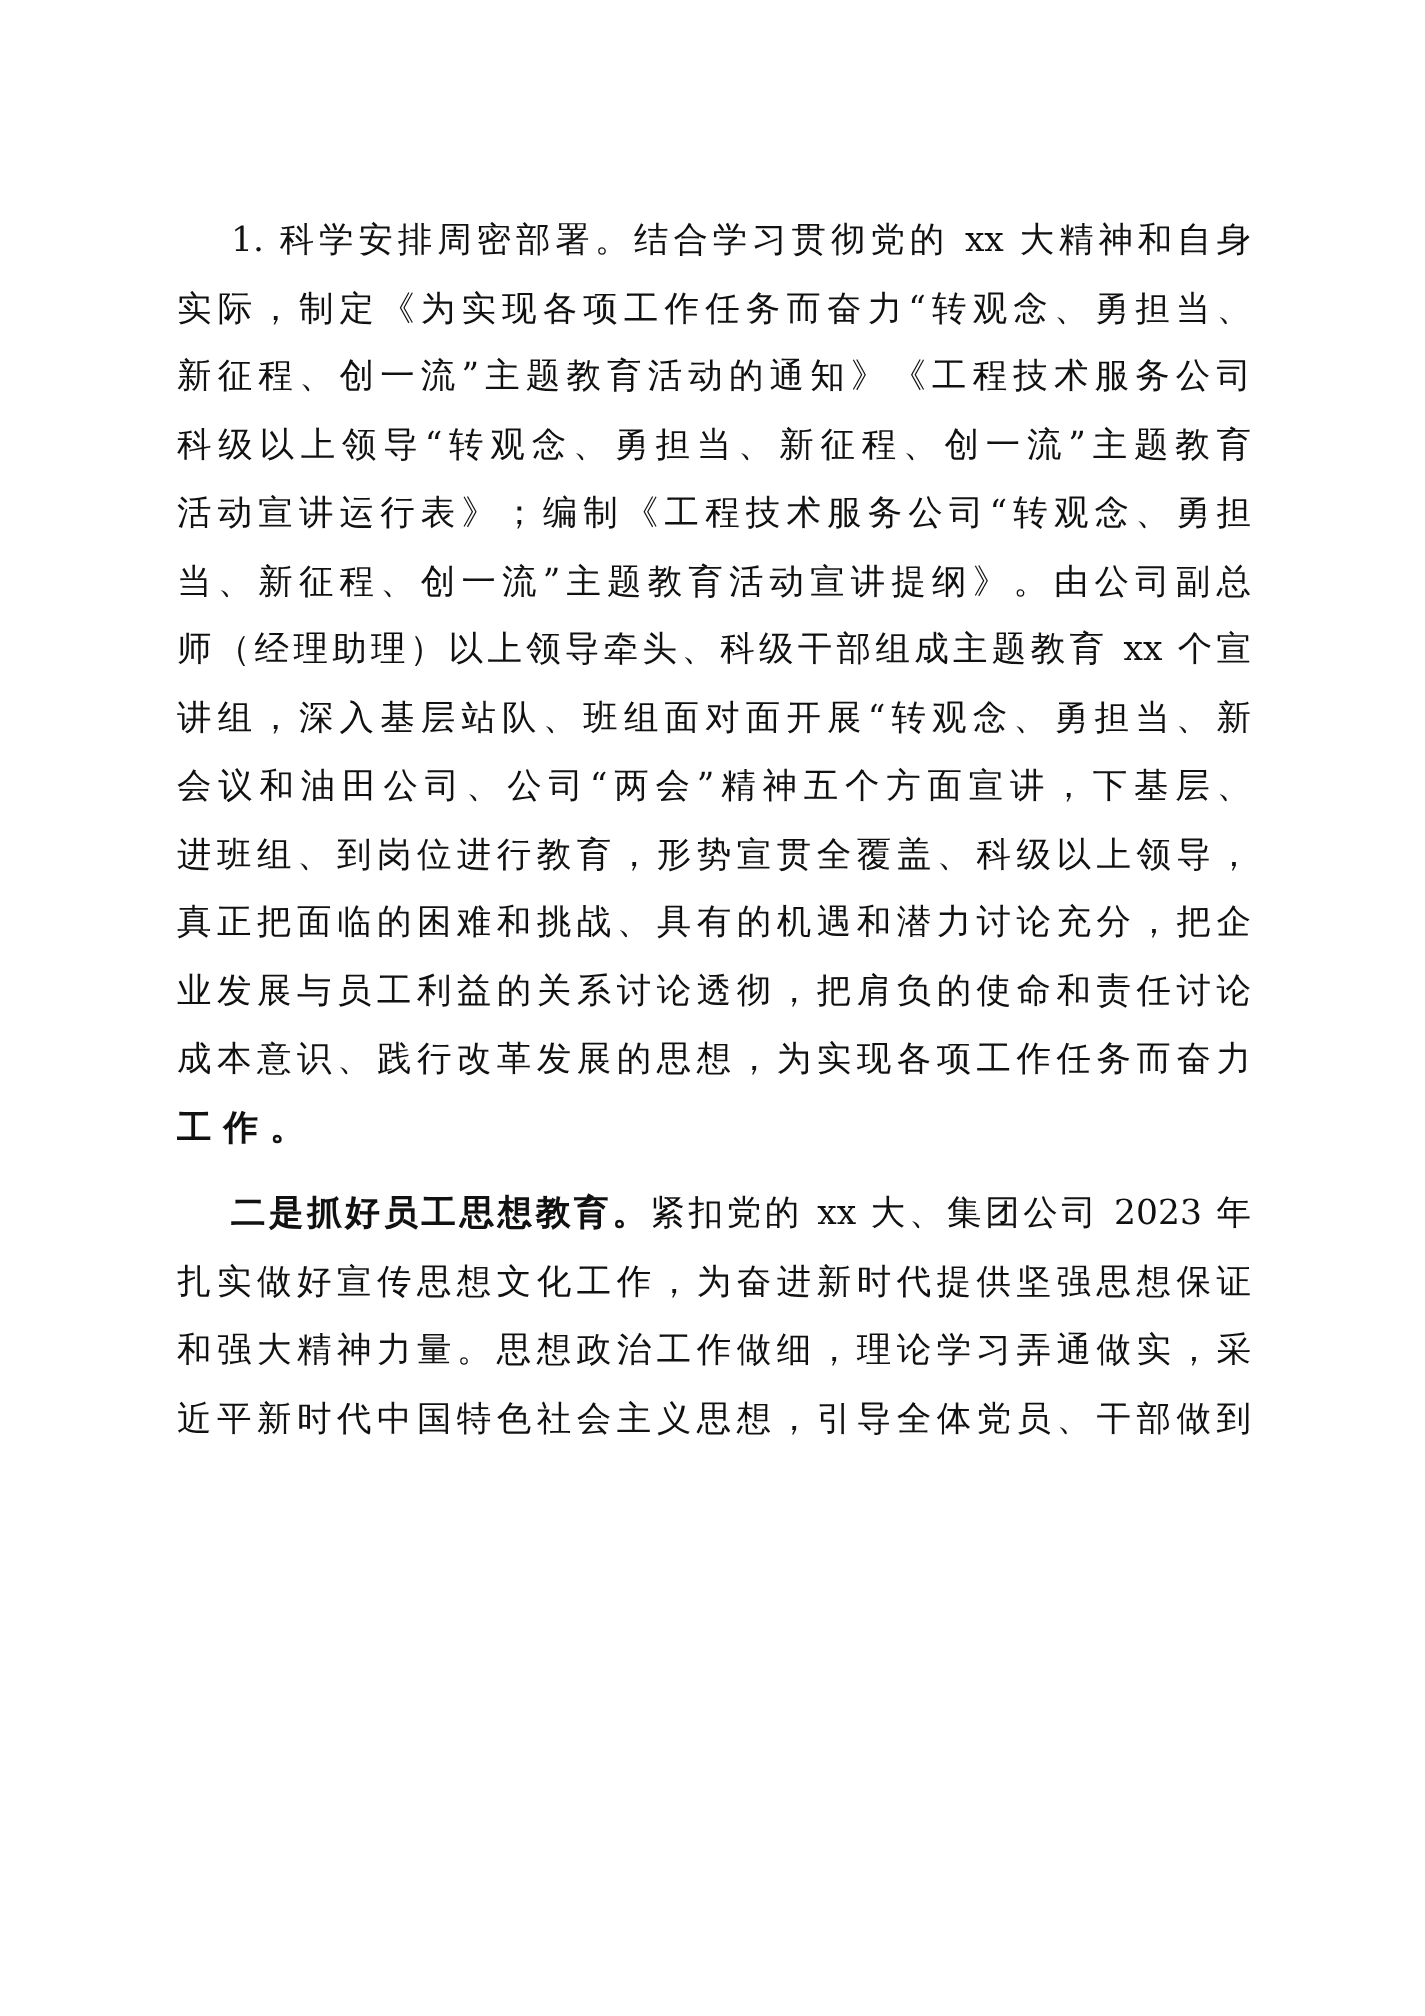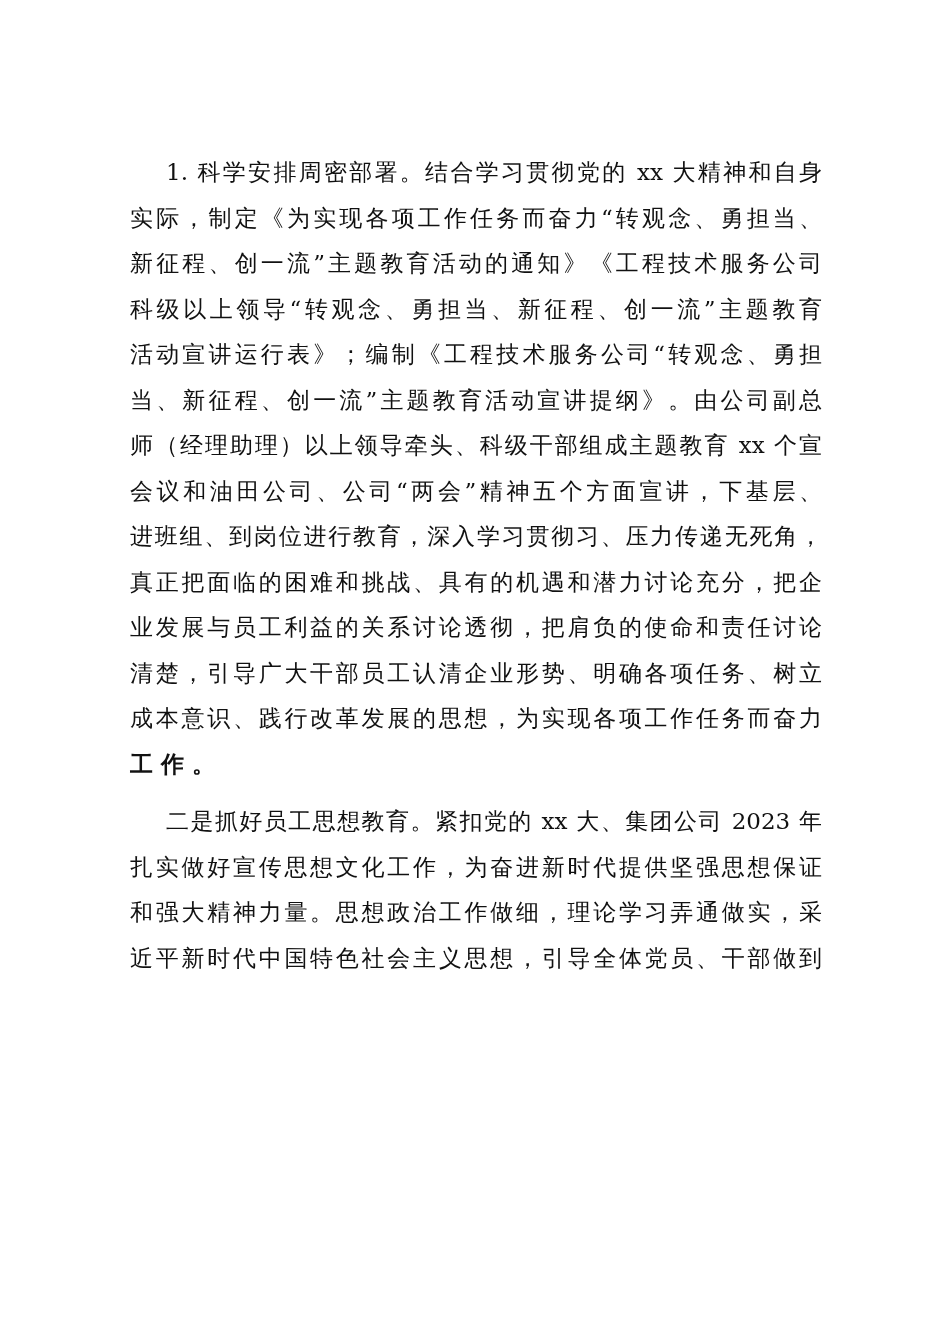--- a/index.html
+++ b/index.html
@@ -15,21 +15,21 @@
       font-family: "DejaVu Serif", "Liberation Serif", serif;
       color: #111111;
     }
     .page {
       position: absolute;
       left: 118px;
       top: 143px;
       width: 716px;
     }
     .para {
-      margin: 12px;
+      margin: 0;
     }
     .para + .para {
       margin-top: 12px;
     }
     .line {
       display: block;
       height: 45.5px;
       line-height: 34px;
       font-size: 23px;
       white-space: nowrap;
@@ -39,41 +39,41 @@
     }
     .line.last {
       text-align-last: left;
       letter-spacing: 8px;
       font-weight: bold;
     }
     .line.indent {
       padding-left: 36px;
     }
     .lead {
-      font-weight: normal;
+      font-weight: bold;
     }
   </style>
 </head>
 <body>
 
 <div class="page">
 
   <div class="para">
     <span class="line indent">1. 科学安排周密部署。结合学习贯彻党的 xx 大精神和自身</span>
     <span class="line">实际，制定《为实现各项工作任务而奋力“转观念、勇担当、</span>
     <span class="line">新征程、创一流”主题教育活动的通知》《工程技术服务公司</span>
     <span class="line">科级以上领导“转观念、勇担当、新征程、创一流”主题教育</span>
     <span class="line">活动宣讲运行表》；编制《工程技术服务公司“转观念、勇担</span>
     <span class="line">当、新征程、创一流”主题教育活动宣讲提纲》。由公司副总</span>
     <span class="line">师（经理助理）以上领导牵头、科级干部组成主题教育 xx 个宣</span>
+    <span class="line">讲组，深入基层站队、班组面对面开展“转观念、勇担当、新</span>
     <span class="line">会议和油田公司、公司“两会”精神五个方面宣讲，下基层、</span>
-    <span class="line">进班组、到岗位进行教育，深入学习贯彻习、压力传递无死角，</span>
+    <span class="line">进班组、到岗位进行教育，形势宣贯全覆盖、科级以上领导，</span>
     <span class="line">真正把面临的困难和挑战、具有的机遇和潜力讨论充分，把企</span>
     <span class="line">业发展与员工利益的关系讨论透彻，把肩负的使命和责任讨论</span>
-    <span class="line">清楚，引导广大干部员工认清企业形势、明确各项任务、树立</span>
     <span class="line">成本意识、践行改革发展的思想，为实现各项工作任务而奋力</span>
     <span class="line last">工作。</span>
   </div>
 
   <div class="para">
     <span class="line indent"><span class="lead">二是抓好员工思想教育。</span><span>紧扣党的 xx 大、集团公司 2023 年</span></span>
     <span class="line">扎实做好宣传思想文化工作，为奋进新时代提供坚强思想保证</span>
     <span class="line">和强大精神力量。思想政治工作做细，理论学习弄通做实，采</span>
     <span class="line">近平新时代中国特色社会主义思想，引导全体党员、干部做到</span>
   </div>

